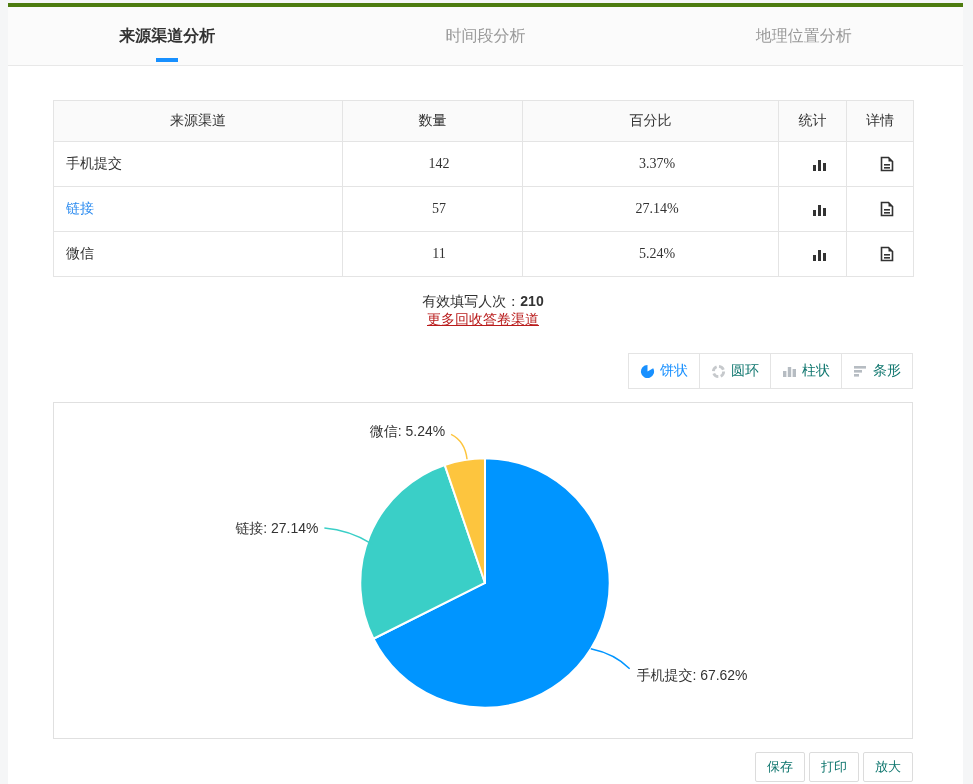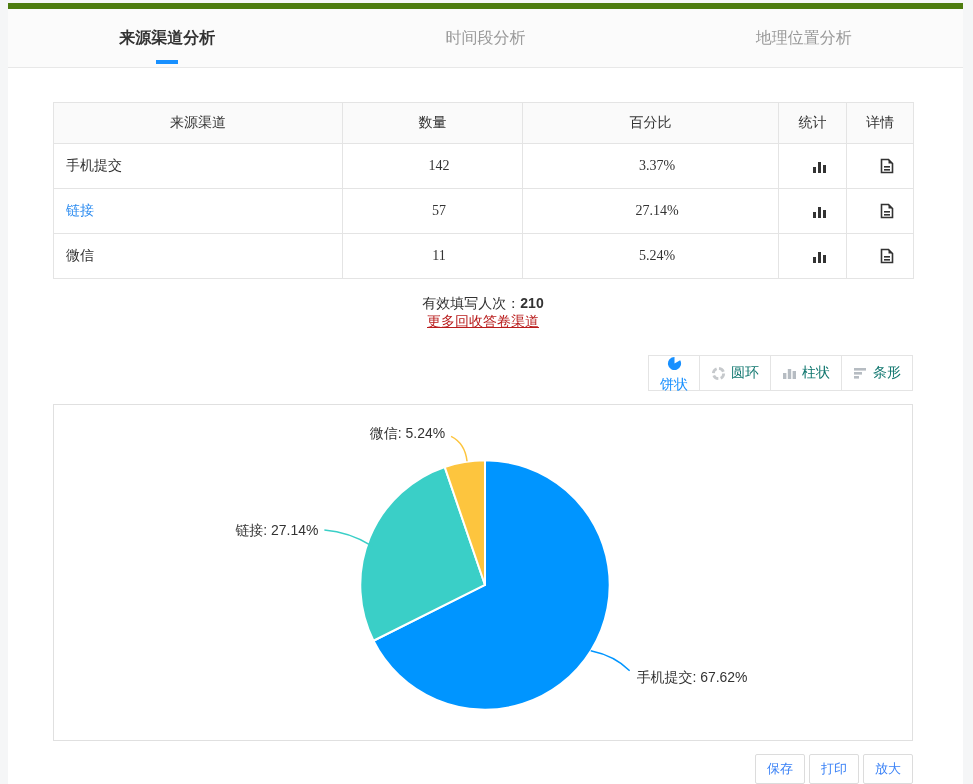--- a/index.html
+++ b/index.html
@@ -4,21 +4,21 @@
 <style>
   html,body{margin:0;padding:0;}
   body{
     width:973px;height:784px;position:relative;
     background:#f5f6f7;
     font-family:"Liberation Sans","DejaVu Sans",sans-serif;
     -webkit-font-smoothing:antialiased;
   }
   .page{
     position:absolute;left:8px;top:3px;right:10px;bottom:0;
-    background:#fff;border-top:6px solid #4d7c0f;
+    background:#fff;border-top:4px solid #4d7c0f;
   }
   
   .tabbar{height:58px;background:#fbfbfb;border-bottom:1px solid #e8e8e8;display:flex;}
   .tab{flex:1;display:flex;align-items:center;justify-content:center;
        font-size:16px;color:#999;cursor:pointer;position:relative;}
   .tab.active{color:#333;font-weight:bold;}
   .tab .underline{display:none;}
   .tab.active .underline{display:block;position:absolute;bottom:3px;left:50%;
        transform:translateX(-50%);width:22px;height:4px;background:#1890ff;}
   
@@ -34,30 +34,30 @@
   
   .summary-row{margin-top:16px;display:flex;justify-content:space-between;
        align-items:center;font-size:14px;color:#333;flex-direction:column;}
   .summary b{font-weight:bold;}
   .more-link{color:#b91c1c;text-decoration:underline;cursor:pointer;font-size:14px;}
   
   .chart-toolbar{margin-top:24px;display:flex;justify-content:flex-end;}
   .type-btn{height:34px;padding:0 11px;background:#fff;border:1px solid #e4e4e4;
        margin-left:-1px;font-size:14px;color:#0f766e;display:flex;align-items:center;
        gap:5px;cursor:pointer;}
-  .type-btn.active{color:#1890ff;position:relative;z-index:1;flex-direction:column;}
+  .type-btn.active{color:#1890ff;position:relative;z-index:1;}
   .type-btn svg{display:block;}
   
   .chart-box{margin-top:13px;height:335px;border:1px solid #e0e0e0;position:relative;background:#fff;}
   .chart-box svg.pie{width:100%;height:100%;display:block;}
   .pie text{font-size:14px;fill:#333;font-family:"Liberation Sans","DejaVu Sans",sans-serif;}
   
   .chart-actions{margin-top:13px;display:flex;justify-content:flex-end;gap:4px;}
   .act-btn{height:30px;padding:0 11px;border:1px solid #dcdcdc;background:#fff;
-       color:#3b82f6;font-size:13px;border-radius:2px;cursor:pointer;
+       color:#0f766e;font-size:13px;border-radius:2px;cursor:pointer;
        font-family:"Liberation Sans","DejaVu Sans",sans-serif;}
 </style>
 </head>
 <body>
 
 <div class="page">
 
   <div class="tabbar">
     <div class="tab active">
       <span>来源渠道分析</span>

